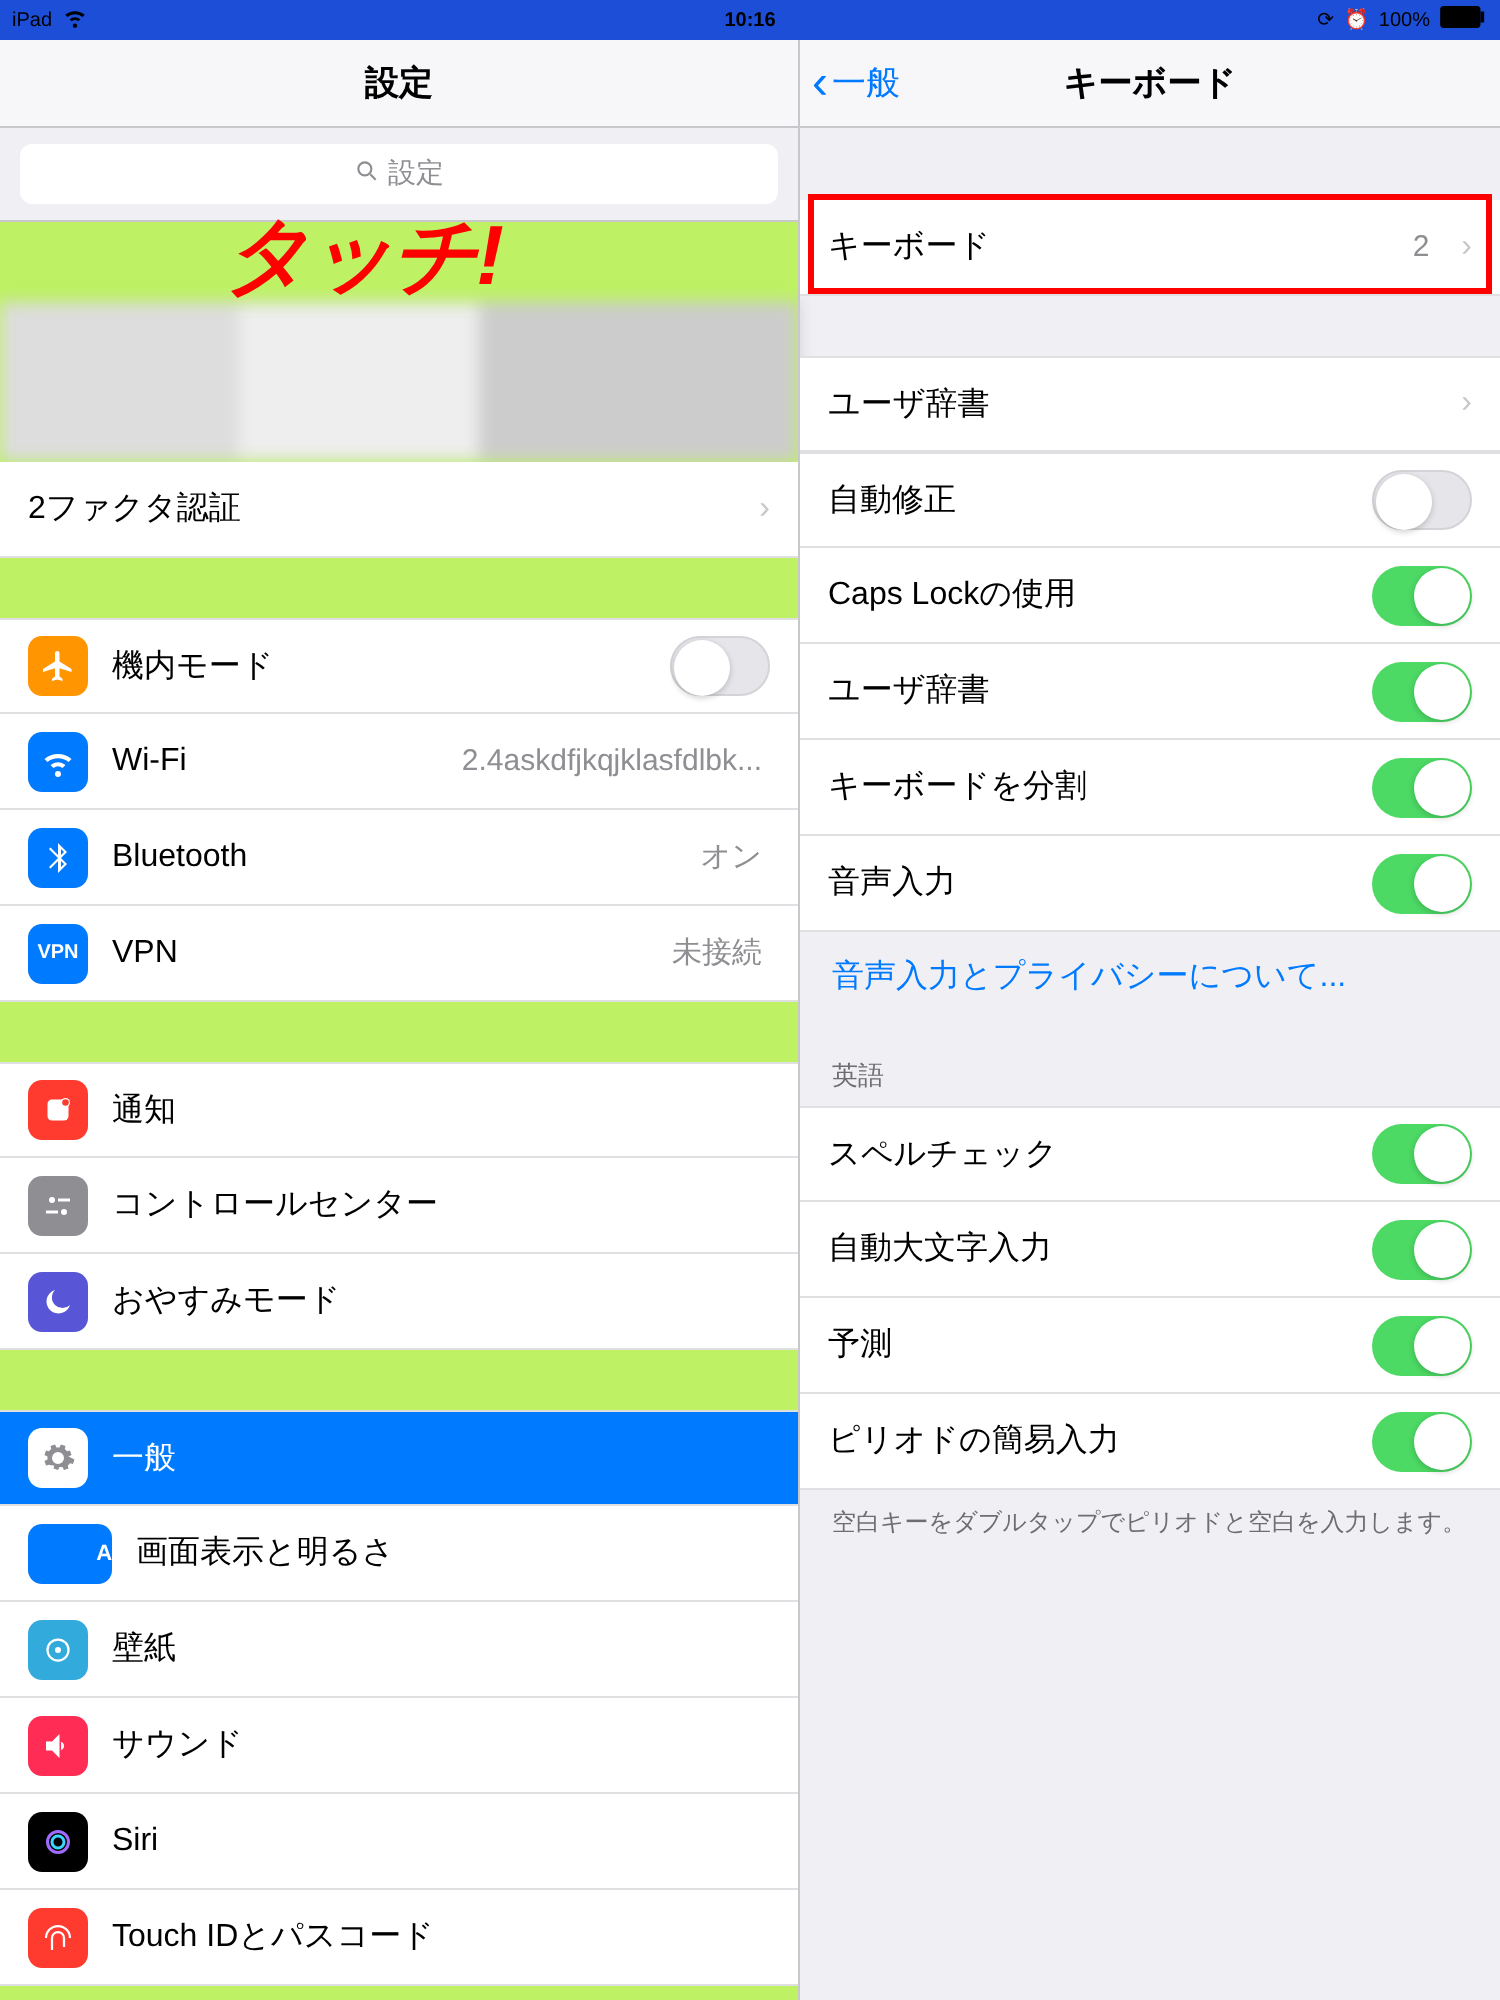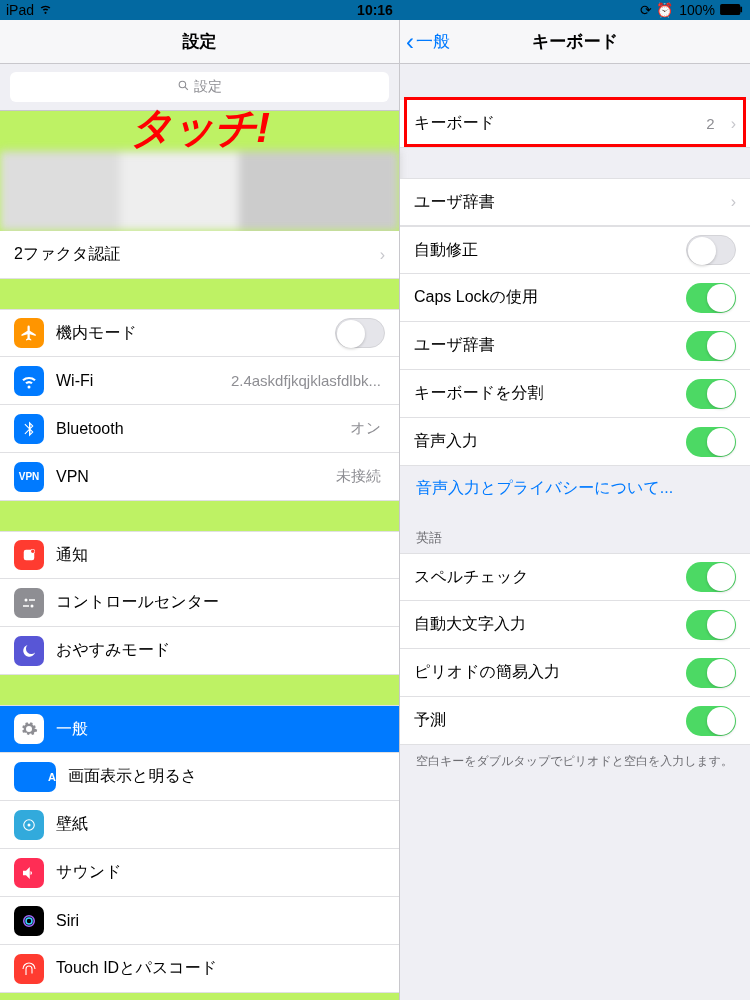--- a/index.html
+++ b/index.html
@@ -1,34 +1,34 @@
 <!DOCTYPE html>
 <html><head>
 <meta charset="utf-8">
 <style>
   * { box-sizing: border-box; margin: 0; padding: 0; font-family: -apple-system, "Helvetica Neue", Arial, sans-serif; }
   body { width: 750px; height: 1000px; background: #efeff4; overflow: hidden; position: relative; }
 
   
-  .status-bar { height: 20px; display: flex; align-items: center; justify-content: space-between; padding: 0 6px; font-size: 14px; background: #0369a1; }
+  .status-bar { height: 20px; display: flex; align-items: center; justify-content: space-between; padding: 0 6px; font-size: 10px; background: #1d4ed8; }
   .status-left, .status-right { display: flex; align-items: center; gap: 5px; }
   .status-center { position: absolute; left: 50%; transform: translateX(-50%); font-weight: 600; }
 
   
   .container { display: flex; height: 980px; }
   .sidebar { width: 400px; border-right: 1px solid #c8c7cc; background: #bef264; display: flex; flex-direction: column; position: relative; }
   .detail { flex: 1; background: #efeff4; display: flex; flex-direction: column; }
 
   
   .sb-header { height: 44px; display: flex; align-items: center; justify-content: center; background: #f7f7f9; border-bottom: 1px solid #c8c7cc; font-weight: 600; font-size: 17px; }
   .search-wrap { padding: 8px 10px; background: #efeff4; border-bottom: 1px solid #c8c7cc; }
   .search-field { width: 100%; height: 30px; border-radius: 6px; background: #fff; border: none; text-align: center; font-size: 14px; color: #8e8e93; display: flex; align-items: center; justify-content: center; gap: 4px; }
 
   
-  .annotation { position: absolute; top: 80px; left: 130px; font-size: 42px; font-weight: 900; color: #ff0000; font-style: italic; z-index: 50; letter-spacing: -1px; }
+  .annotation { position: absolute; top: 80px; left: 112px; font-size: 42px; font-weight: 900; color: #ff0000; font-style: italic; z-index: 50; letter-spacing: -1px; }
 
   
   .profile-block { height: 80px; background: #fff; border-top: 1px solid #c8c7cc; border-bottom: 1px solid #c8c7cc; filter: blur(4px); background-image: linear-gradient(90deg, #ddd 0 30%, #eee 30% 60%, #ccc 60% 100%); margin-top: 40px; }
 
   
   .group { margin-top: 0; }
   .group.spaced { margin-top: 30px; }
   .row { height: 48px; background: #fff; border-bottom: 1px solid #e0e0e3; display: flex; align-items: center; padding: 0 14px; gap: 12px; font-size: 16px; color: #000; position: relative; }
   .row:first-child { border-top: 1px solid #e0e0e3; }
   .row.selected { background: #007aff; color: #fff; }
@@ -307,27 +307,27 @@
               <div class="knob"></div>
             </div>
         </div>
         <div class="row">
           <span class="label">自動大文字入力</span>
           <div class="toggle on">
               <div class="knob"></div>
             </div>
         </div>
         <div class="row">
+          <span class="label">予測</span>
+          <div class="toggle on">
+              <div class="knob"></div>
+            </div>
+        </div>
+        <div class="row">
           <span class="label">ピリオドの簡易入力</span>
-          <div class="toggle on">
-              <div class="knob"></div>
-            </div>
-        </div>
-        <div class="row">
-          <span class="label">予測</span>
           <div class="toggle on">
               <div class="knob"></div>
             </div>
         </div>
       </div>
       <div class="sect-footer">空白キーをダブルタップでピリオドと空白を入力します。</div>
     </div>
   </div>
 </div>
 

